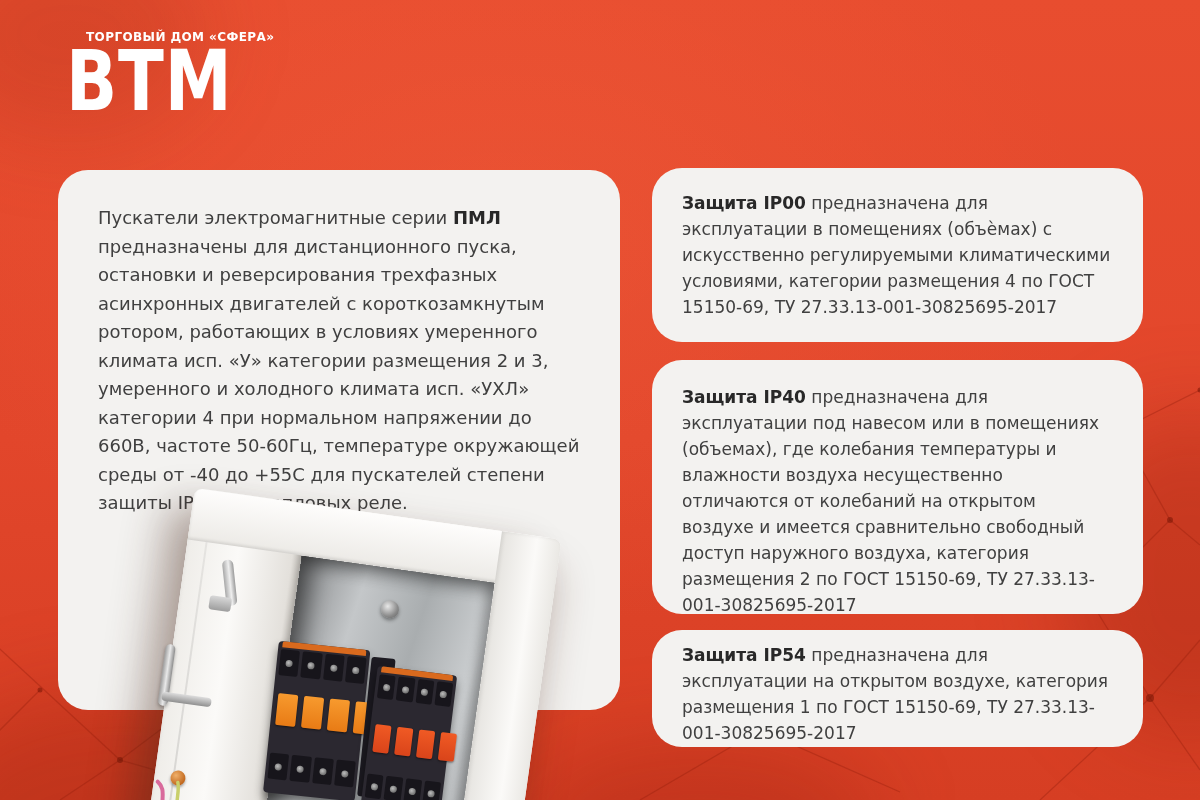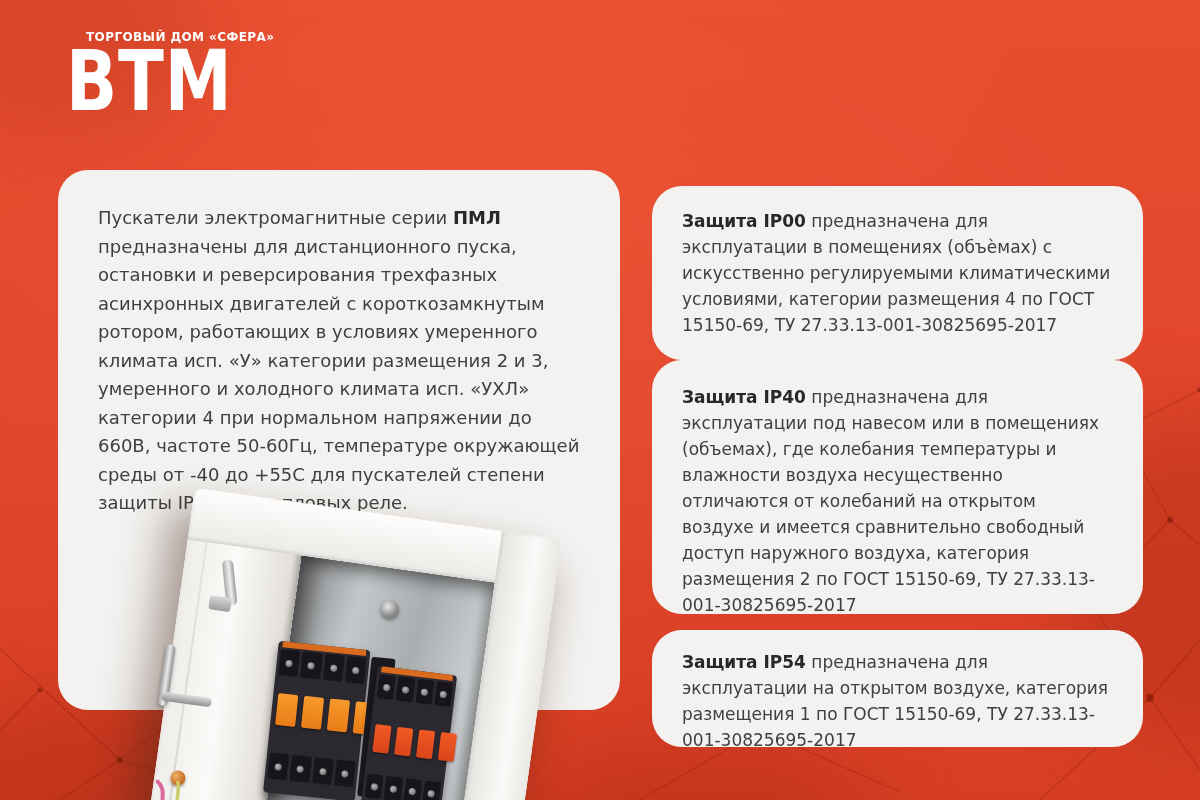--- a/index.html
+++ b/index.html
@@ -26,23 +26,23 @@
   
   .logo{position:absolute;left:66px;top:30px;color:#FFFFFF;}
   .logo-tagline{font-size:12px;font-weight:bold;letter-spacing:0.4px;margin-left:20px;white-space:nowrap;}
   .logo-title{font-size:84px;font-weight:bold;line-height:0.98;letter-spacing:1px;
     transform:scaleX(0.80);transform-origin:left top;margin-top:-4px;}
   
   .card{position:absolute;background:#F3F2F0;border-radius:30px;color:#404040;box-sizing:border-box;overflow:hidden;}
   .card b{font-weight:bold;color:#282828;}
   .intro-card{left:58px;top:170px;width:562px;height:540px;padding:34px 40px;font-size:18px;line-height:28.5px;}
   .pcard{left:652px;width:491px;font-size:17px;line-height:26px;padding:22px 30px;}
-  .pcard.p1{top:186px;height:174px;}
+  .pcard.p1{top:168px;height:174px;}
   .pcard.p2{top:360px;height:254px;padding-top:24px;}
-  .pcard.p3{top:630px;height:117px;padding-top:19px;}
+  .pcard.p3{top:630px;height:117px;padding-top:12px;}
   
   .cabinet{position:absolute;left:195px;top:488px;width:370px;height:340px;
     transform:rotate(8deg);transform-origin:0 0;}
   .cab-body{position:absolute;inset:0;background:linear-gradient(180deg,#FAF9F7,#EFEDEA);
     border-radius:8px;box-shadow:-26px 18px 40px rgba(70,40,25,0.30), 0 30px 40px rgba(70,30,15,0.25);}
   .cab-top{position:absolute;left:0;top:0;right:0;height:52px;border-radius:8px 8px 0 0;
     background:linear-gradient(180deg,#FEFDFC,#ECEAE6);box-shadow:inset 0 -2px 3px rgba(0,0,0,0.10);}
   .cab-right{position:absolute;right:0;top:0;width:60px;bottom:0;border-radius:0 8px 8px 0;
     background:linear-gradient(90deg,#E6E4E0,#FBFAF8 60%,#EAE8E4);box-shadow:inset 2px 0 4px rgba(0,0,0,0.08);}
   .cab-door{position:absolute;left:0;top:0;width:115px;bottom:0;border-radius:8px 0 0 8px;

